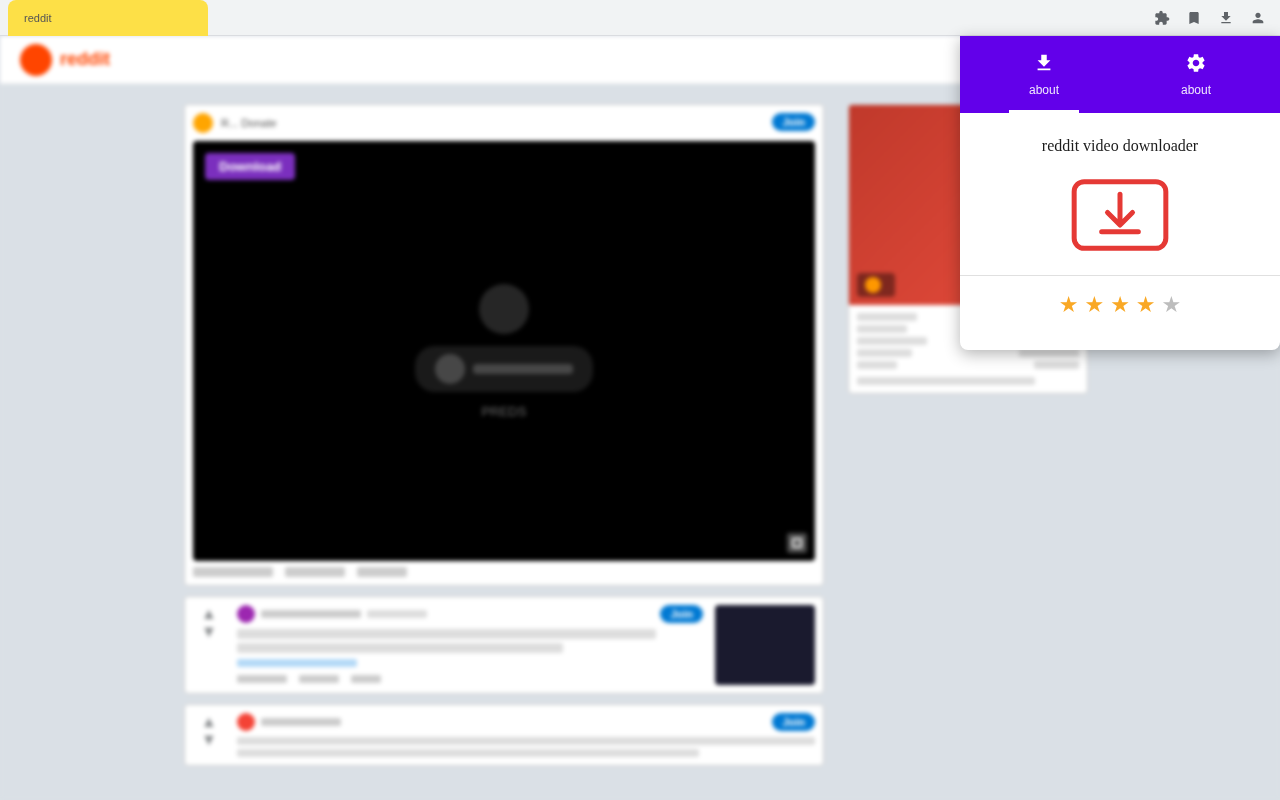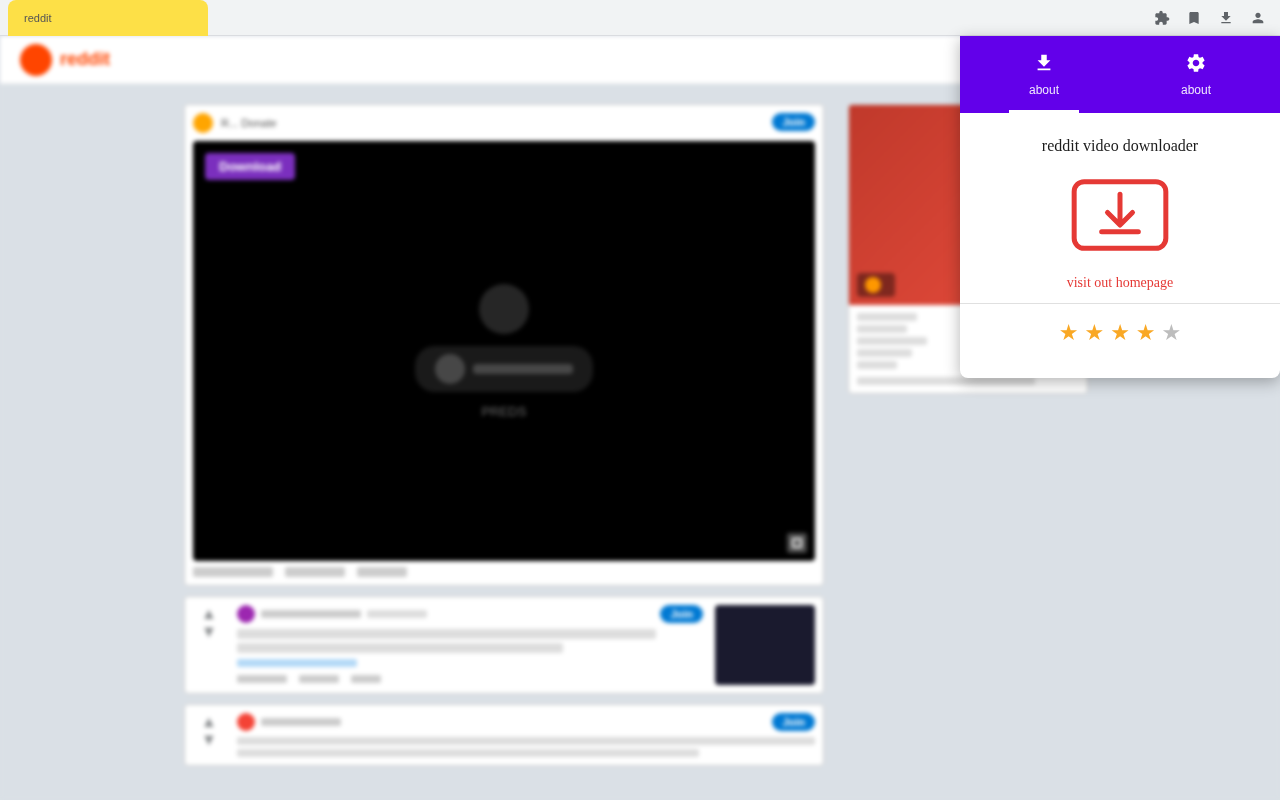--- a/index.html
+++ b/index.html
@@ -556,21 +556,20 @@
       <svg class="popup-logo-svg" viewBox="0 0 120 90" xmlns="http://www.w3.org/2000/svg">
 
         <rect x="5" y="5" width="110" height="80" rx="12" ry="12" fill="none" stroke="#e53935" stroke-width="6"></rect>
 
         <path d="M60 20 L60 55 M45 42 L60 57 L75 42" stroke="#e53935" stroke-width="6" fill="none" stroke-linecap="round" stroke-linejoin="round"></path>
 
         <line x1="38" y1="65" x2="82" y2="65" stroke="#e53935" stroke-width="6" stroke-linecap="round"></line>
       </svg>
     </div>
 
-    <a class="popup-homepage-link">visit out homepage</a>
 
 
     <div class="popup-divider"></div>
 
     <div class="stars-container">
       <span class="star star-filled">★</span>
       <span class="star star-filled">★</span>
       <span class="star star-filled">★</span>
       <span class="star star-filled">★</span>
       <span class="star star-empty">★</span>

